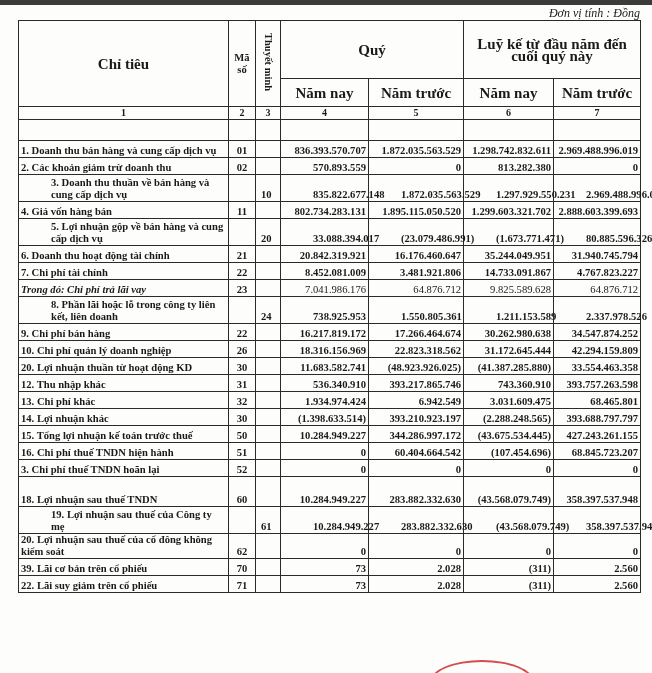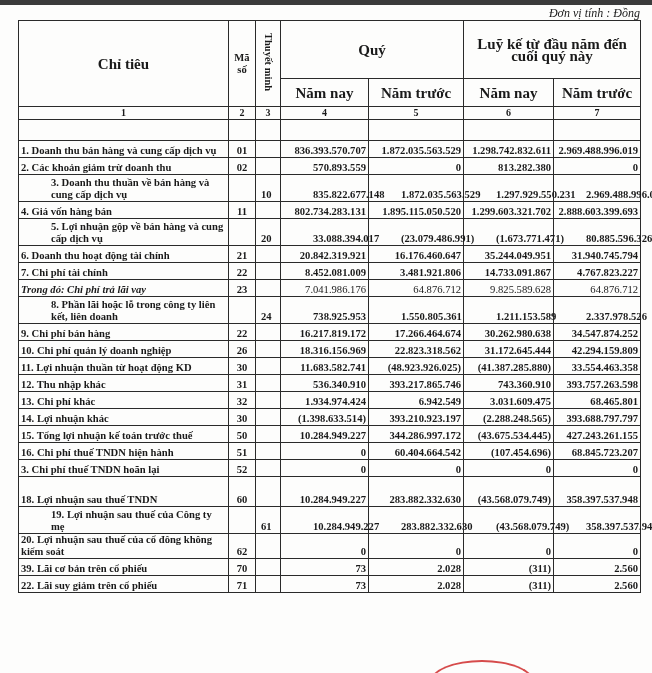--- a/index.html
+++ b/index.html
@@ -167,21 +167,21 @@
       <tr class="r1">
         <td class="lbl">10. Chi phí quản lý doanh nghiệp</td>
         <td class="code">26</td>
         <td class="code"></td>
         <td class="num">18.316.156.969</td>
         <td class="num">22.823.318.562</td>
         <td class="num">31.172.645.444</td>
         <td class="num">42.294.159.809</td>
       </tr>
       <tr class="r1">
-        <td class="lbl">11. Lợi nhuận thuần từ hoạt động KD</td>
+        <td class="lbl">20. Lợi nhuận thuần từ hoạt động KD</td>
         <td class="code">30</td>
         <td class="code"></td>
         <td class="num">11.683.582.741</td>
         <td class="num">(48.923.926.025)</td>
         <td class="num">(41.387.285.880)</td>
         <td class="num">33.554.463.358</td>
       </tr>
       <tr class="r1">
         <td class="lbl">12. Thu nhập khác</td>
         <td class="code">31</td>

